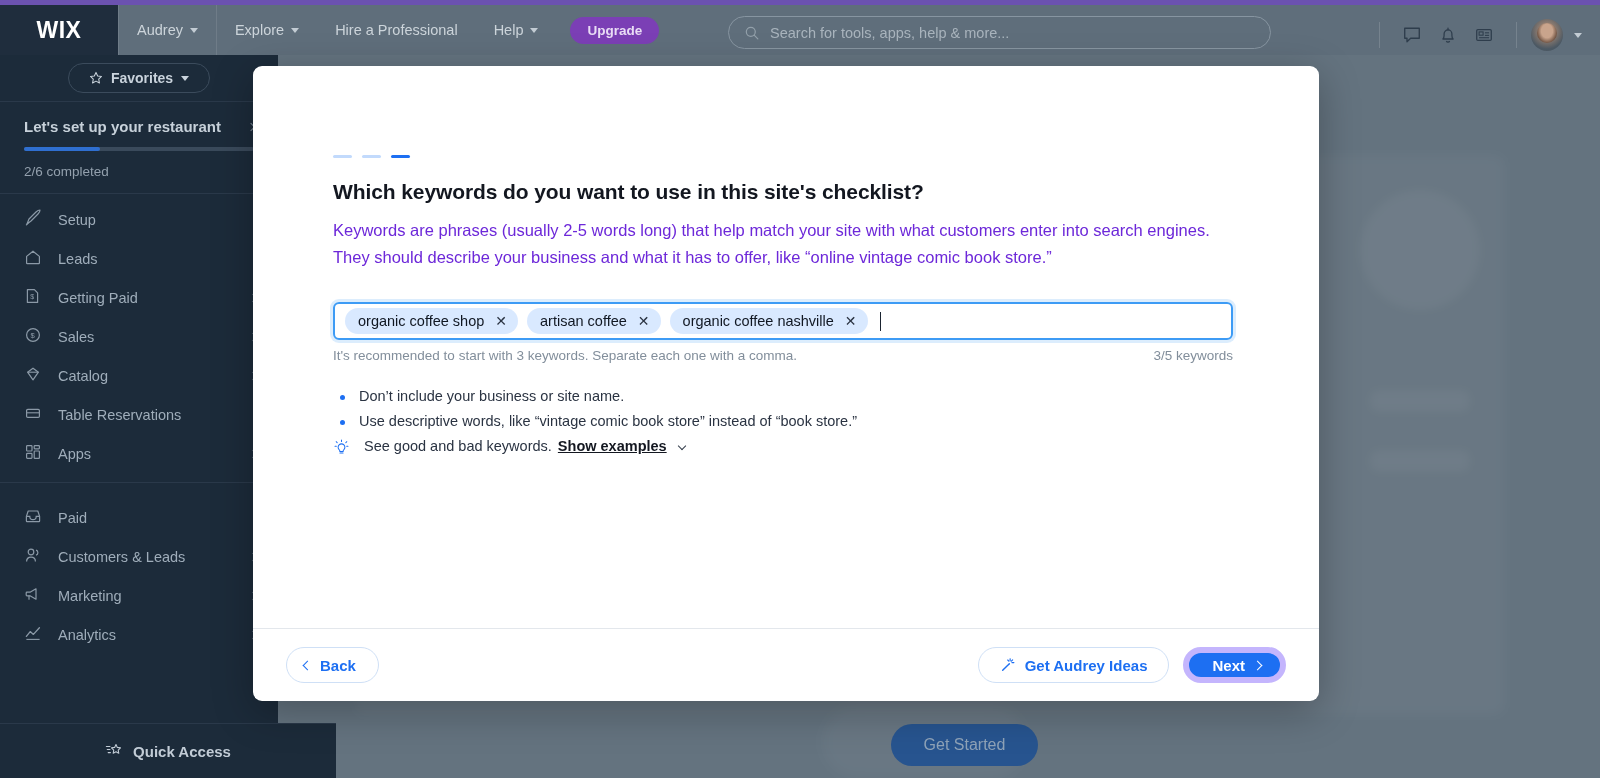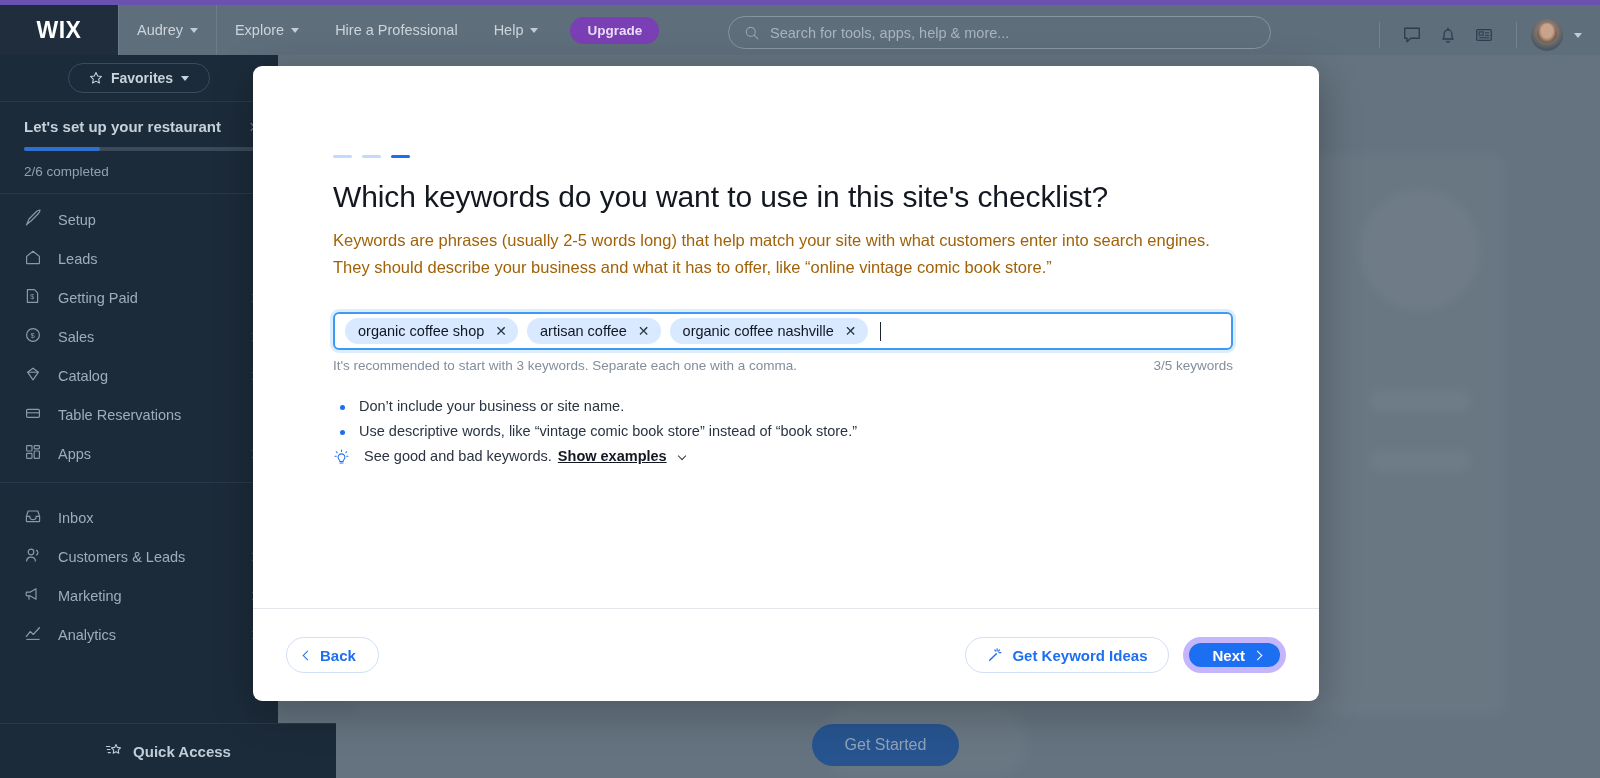--- a/index.html
+++ b/index.html
@@ -135,21 +135,21 @@
     position: absolute; left: 355px; top: 155px; width: 1150px; height: 560px;
     background: rgba(255,255,255,.035);
     border-radius: 10px;
     filter: blur(6px);
   }
   .bg-blob {
     position: absolute; background: rgba(255,255,255,.045);
     border-radius: 8px; filter: blur(5px);
   }
   .get-started-btn {
-    position: absolute; left: 812px; top: 724px;
+    position: absolute; left: 891px; top: 724px;
     width: 147px; height: 42px; border-radius: 21px;
     background: #27548f;
     display: flex; align-items: center; justify-content: center;
     color: #8fa3b8; font-size: 16px;
   }
   .get-started-halo {
     position: absolute; left: 822px; top: 706px; width: 205px; height: 72px;
     border-radius: 36px; background: rgba(255,255,255,.035); filter: blur(7px);
   }
 
@@ -163,26 +163,26 @@
     overflow: hidden;
   }
   .modal-body { padding: 0 80px; }
 
   .steps { display: flex; gap: 10px; padding-top: 89px; }
   .step { width: 19px; height: 3px; border-radius: 2px; background: #c2dafc; }
   .step.active { background: #1d6ff2; }
 
   .modal-h1 {
     margin-top: 22px;
-    font-size: 30px; font-weight: normal; color: #131720;
+    font-size: 21px; font-weight: bold; color: #131720;
     letter-spacing: -.1px;
   }
   .modal-p {
     margin-top: 13px;
-    font-size: 16.5px; line-height: 27px; color: #a16207;
+    font-size: 16.5px; line-height: 27px; color: #6d28d9;
     max-width: 905px;
   }
 
   
   .tagfield {
     margin-top: 31px;
     width: 900px; min-height: 38px;
     border: 2px solid #3d9bf5; border-radius: 6px;
     box-shadow: 0 0 0 3px rgba(61,155,245,.18);
     display: flex; align-items: center; gap: 9px;
@@ -223,21 +223,21 @@
     font-weight: bold; color: #131720; text-decoration: underline; margin-left: 2px;
   }
   .mini-chev {
     display: inline-block; width: 6px; height: 6px; margin-left: 8px; margin-bottom: 2px;
     border-right: 1.5px solid #333c4a; border-bottom: 1.5px solid #333c4a;
     transform: rotate(45deg);
   }
 
   
   .modal-footer {
-    position: absolute; left: 0; bottom: 0; width: 1066px; height: 93px;
+    position: absolute; left: 0; bottom: 0; width: 1066px; height: 73px;
     border-top: 1px solid #e3e7ec;
     display: flex; align-items: center; justify-content: space-between;
     padding: 0 33px;
   }
   .btn {
     display: flex; align-items: center; justify-content: center; gap: 9px;
     border-radius: 20px; font-size: 15px; font-weight: bold;
     height: 36px; cursor: pointer;
   }
   .btn-back {
@@ -416,21 +416,21 @@
           <span class="chev"></span>
         </div>
       </div>
     <div class="nav-div"></div>
     <div class="nav-list" id="nav-list-2">
         <div class="nav-item">
           <span><svg class="nav-ic" viewBox="0 0 18 18">
               <path d="M2.4 9.4L4.2 4h9.6l1.8 5.4V14a.6.6 0 0 1-.6.6H3a.6.6 0 0 1-.6-.6z" fill="none" stroke="#9fadba" stroke-width="1.2" stroke-linejoin="round"></path>
               <path d="M2.4 9.4h3.4a3.2 3.2 0 0 0 6.4 0h3.4" fill="none" stroke="#9fadba" stroke-width="1.2"></path>
             </svg></span>
-          <span class="nav-label">Inbox</span>
+          <span class="nav-label">Paid</span>
         </div>
         <div class="nav-item">
           <span><svg class="nav-ic" viewBox="0 0 18 18">
               <circle cx="7" cy="6" r="2.8" fill="none" stroke="#9fadba" stroke-width="1.2"></circle>
               <path d="M2.6 15.4c0-2.6 2-4.2 4.4-4.2s4.4 1.6 4.4 4.2" fill="none" stroke="#9fadba" stroke-width="1.2"></path>
               <path d="M12 4.2a2.6 2.6 0 0 1 0 5" fill="none" stroke="#9fadba" stroke-width="1.2"></path>
             </svg></span>
           <span class="nav-label">Customers &amp; Leads</span>
           <span class="chev"></span>
         </div>
@@ -532,21 +532,21 @@
       </div>
       <div class="footer-right">
         <div class="btn btn-ideas">
           <svg width="16" height="16" viewBox="0 0 18 18">
             <line x1="3" y1="15" x2="10.5" y2="7.5" stroke="#1d6ff2" stroke-width="1.6" stroke-linecap="round"></line>
             <line x1="11.4" y1="2" x2="11.4" y2="4.3" stroke="#1d6ff2" stroke-width="1.3" stroke-linecap="round"></line>
             <line x1="15.6" y1="6.3" x2="13.4" y2="6.3" stroke="#1d6ff2" stroke-width="1.3" stroke-linecap="round"></line>
             <line x1="14.2" y1="3.2" x2="12.8" y2="4.6" stroke="#1d6ff2" stroke-width="1.3" stroke-linecap="round"></line>
             <line x1="8.7" y1="3.4" x2="9.9" y2="4.6" stroke="#1d6ff2" stroke-width="1.3" stroke-linecap="round"></line>
           </svg>
-          <span>Get Keyword Ideas</span>
+          <span>Get Audrey Ideas</span>
         </div>
         <div class="btn btn-next">
           <span>Next</span>
           <span class="arr right"></span>
         </div>
       </div>
     </div>
   </div>
 
 </div>

